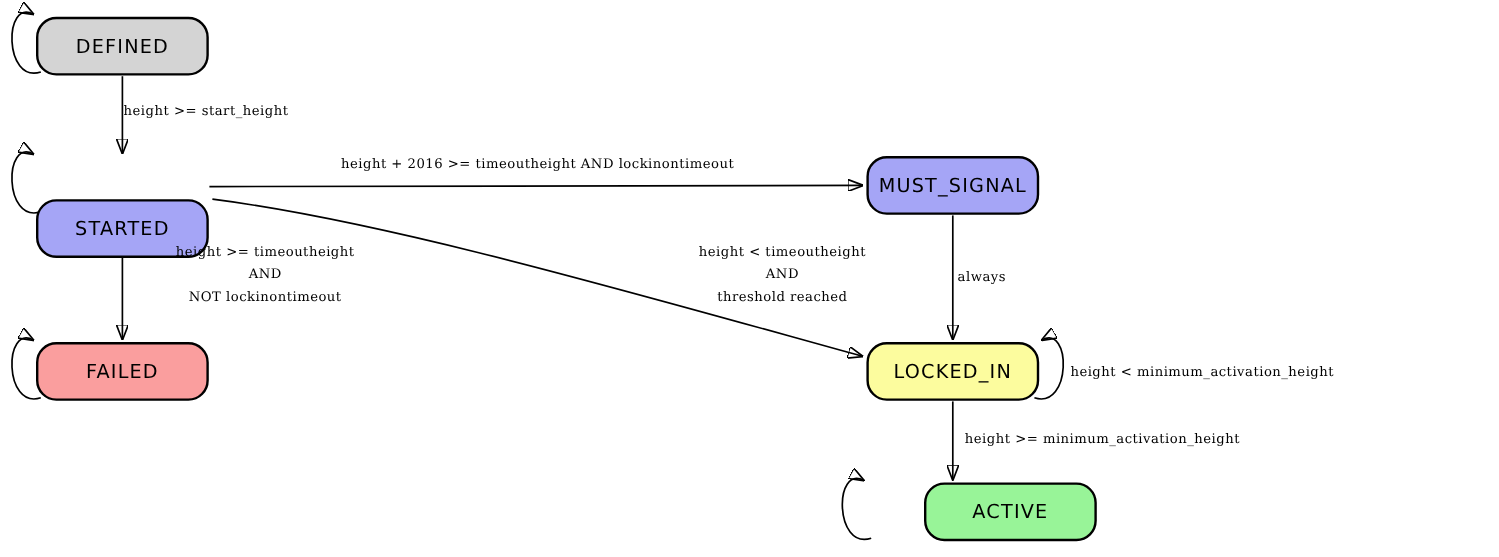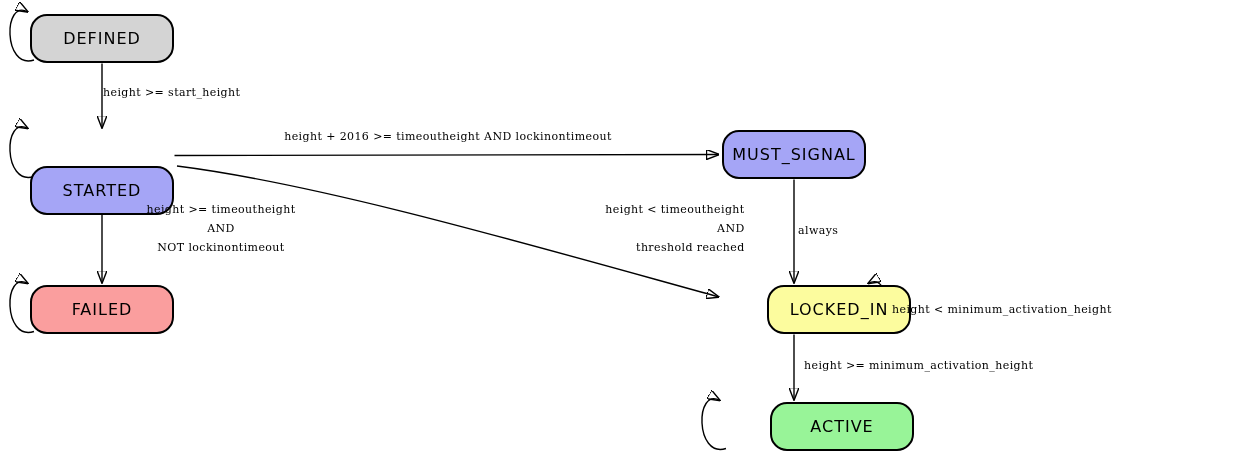--- a/index.html
+++ b/index.html
@@ -30,21 +30,21 @@
   .elabel{
     position:absolute;
     font-family:"DejaVu Serif",serif;
     font-size:11px;line-height:19px;letter-spacing:0.4px;
     color:#000;white-space:nowrap;
   }
   .centered{transform:translateX(-50%);text-align:center;}
   .l-start{left:103px;top:83px;}
   .l-mustsignal{left:448px;top:127px;}
   .l-failed{left:221px;top:200px;}
-  .l-lockedin{left:675px;top:200px;text-align:right;}
+  .l-lockedin{left:652px;top:200px;}
   .l-always{left:798px;top:221px;}
   .l-lockedin-loop{left:892px;top:300px;}
   .l-active{left:804px;top:356px;}
 </style>
 </head>
 <body>
 
 <div class="stage">
 
   <svg class="edges" width="1249" height="464" viewBox="0 0 1249 464">
@@ -73,21 +73,21 @@
   </div>
   <div class="node n-started" style="background: rgb(165, 165, 246); margin-top: 36px;">
     <span>STARTED</span>
   </div>
   <div class="node n-must-signal" style="background: rgb(165, 165, 246);">
     <span>MUST_SIGNAL</span>
   </div>
   <div class="node n-failed" style="background: rgb(250, 158, 158);">
     <span>FAILED</span>
   </div>
-  <div class="node n-locked-in" style="background: rgb(252, 252, 158); margin-left: 45px;">
+  <div class="node n-locked-in" style="background: rgb(252, 252, 158);">
     <span>LOCKED_IN</span>
   </div>
   <div class="node n-active" style="background: rgb(152, 244, 152); margin-left: 48px;">
     <span>ACTIVE</span>
   </div>
 
   <div class="elabel l-start">height &gt;= start_height</div>
 
   <div class="elabel l-mustsignal centered">height + 2016 &gt;= timeoutheight AND lockinontimeout</div>
 

